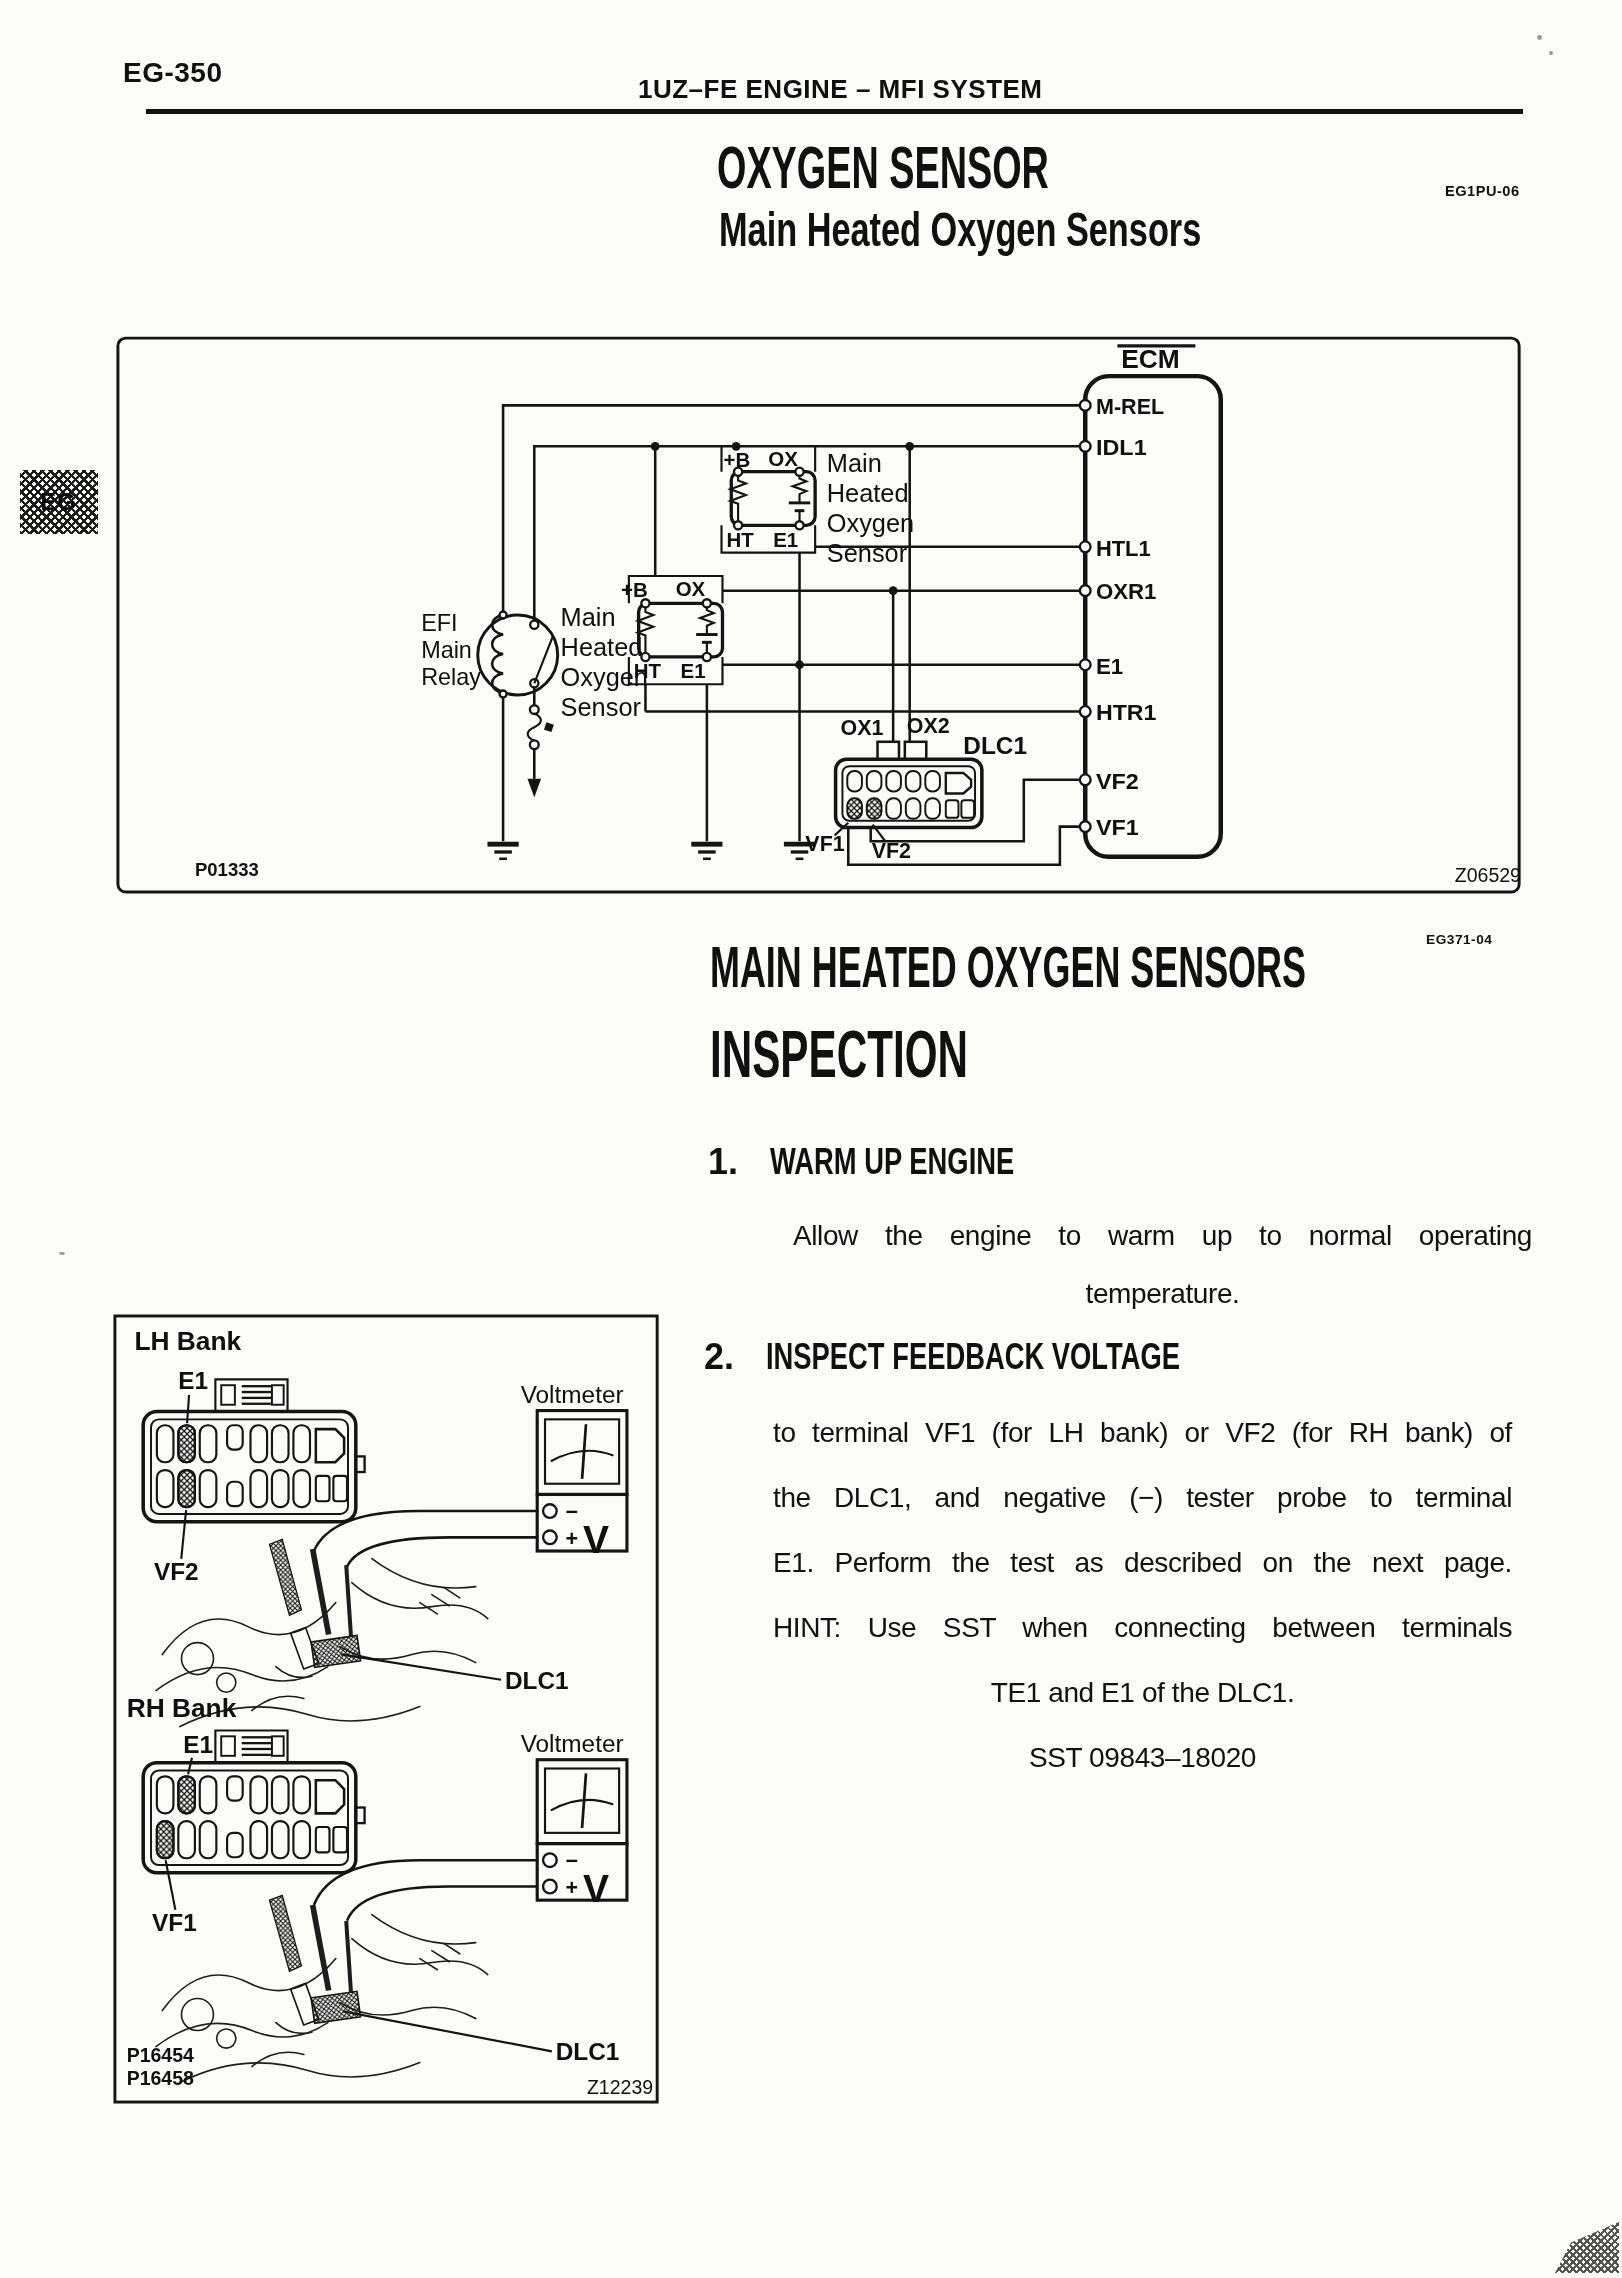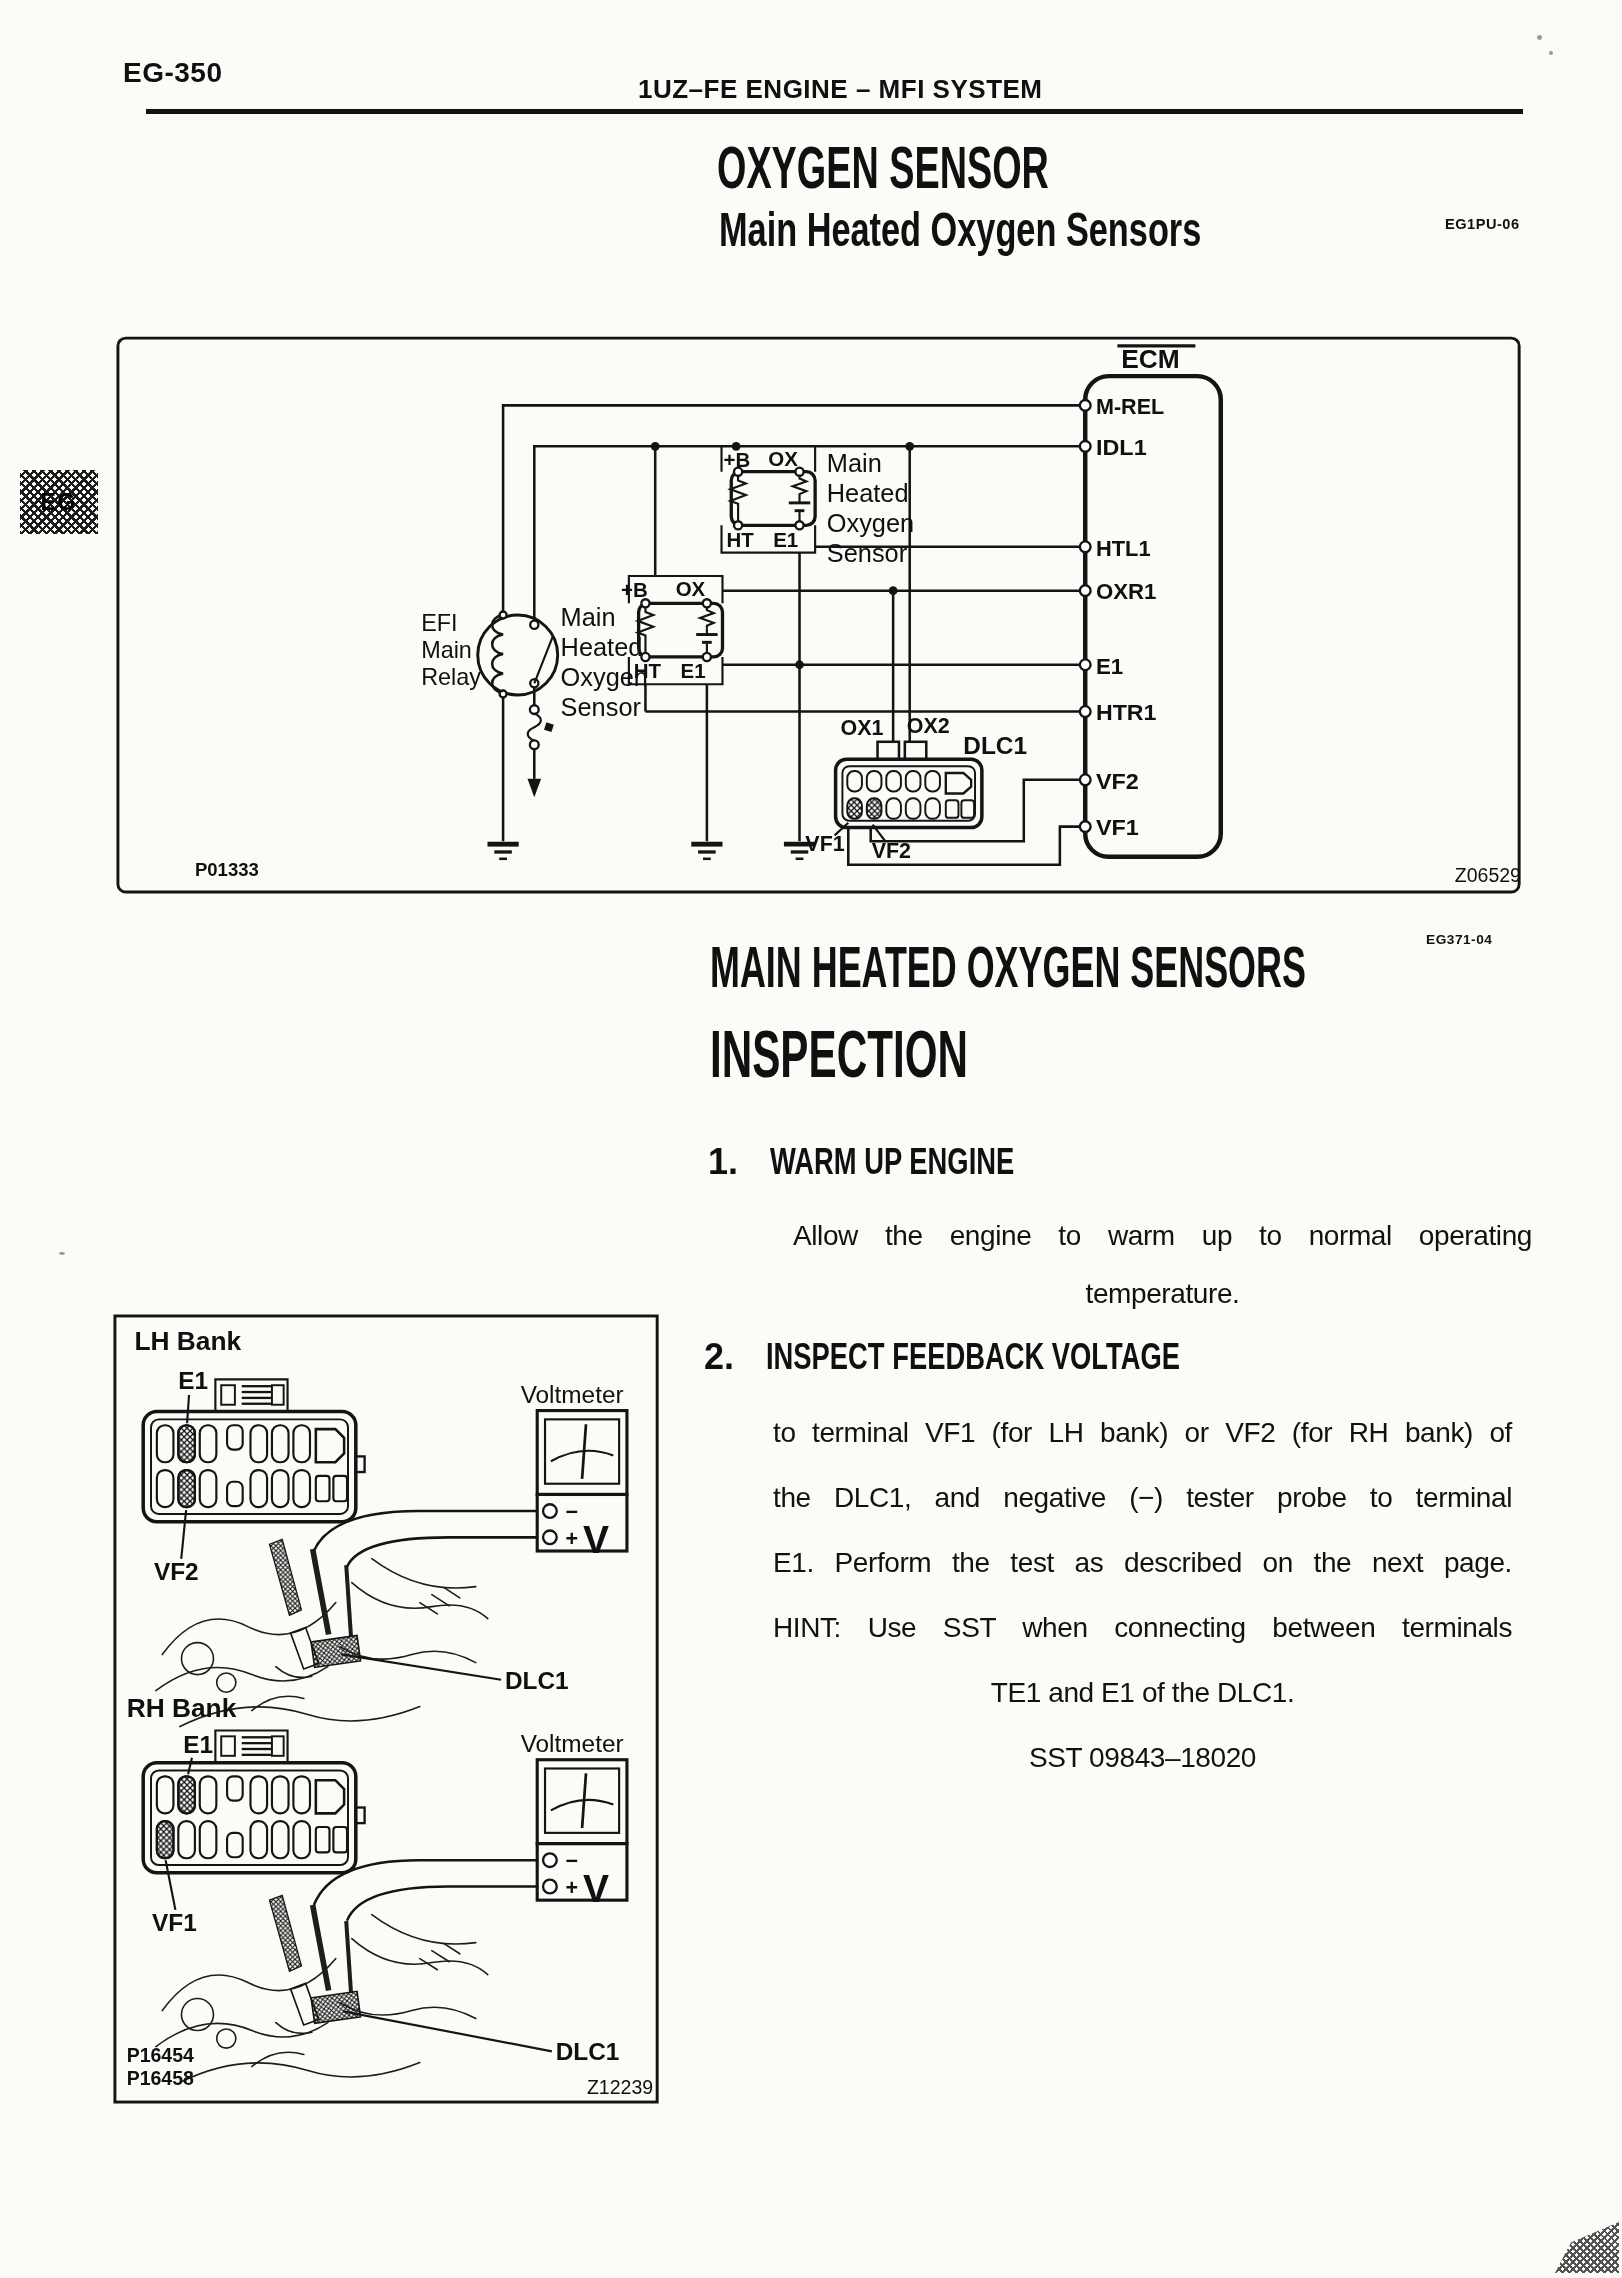--- a/index.html
+++ b/index.html
@@ -16,21 +16,21 @@
   .cond70{display:inline-block;transform:scaleX(0.70);transform-origin:0 50%;white-space:nowrap;}
 
   
   #page-code{left:123px;top:57px;font-size:28px;letter-spacing:0.5px;}
   #header-title{left:597px;top:74px;font-size:26px;letter-spacing:0.5px;margin-left:41px;}
   #header-rule{left:146px;top:109px;width:1377px;height:4.9px;background:#121212;}
 
   
   #title-main{left:717px;top:138px;font-size:60px;line-height:60px;}
   #title-sub{left:719px;top:205px;font-size:49px;line-height:49px;}
-  #title-code{left:1445px;top:183px;font-size:14.6px;letter-spacing:0.5px;margin-top:33px;}
+  #title-code{left:1445px;top:183px;font-size:14.6px;letter-spacing:0.5px;}
 
   
   #sec-code{left:1426px;top:932px;font-size:13.7px;letter-spacing:0.5px;}
   #sec-h1{left:710px;top:938px;font-size:57px;line-height:59px;}
   #sec-h2{left:710px;top:1024px;font-size:67px;line-height:59px;}
 
   .step-title{font-size:36px;}
   #step1-head{left:708px;top:1141px;}
   #step2-head{left:704px;top:1336px;}
   .step-num{display:inline-block;width:62px;font-size:36px;font-weight:700;}

